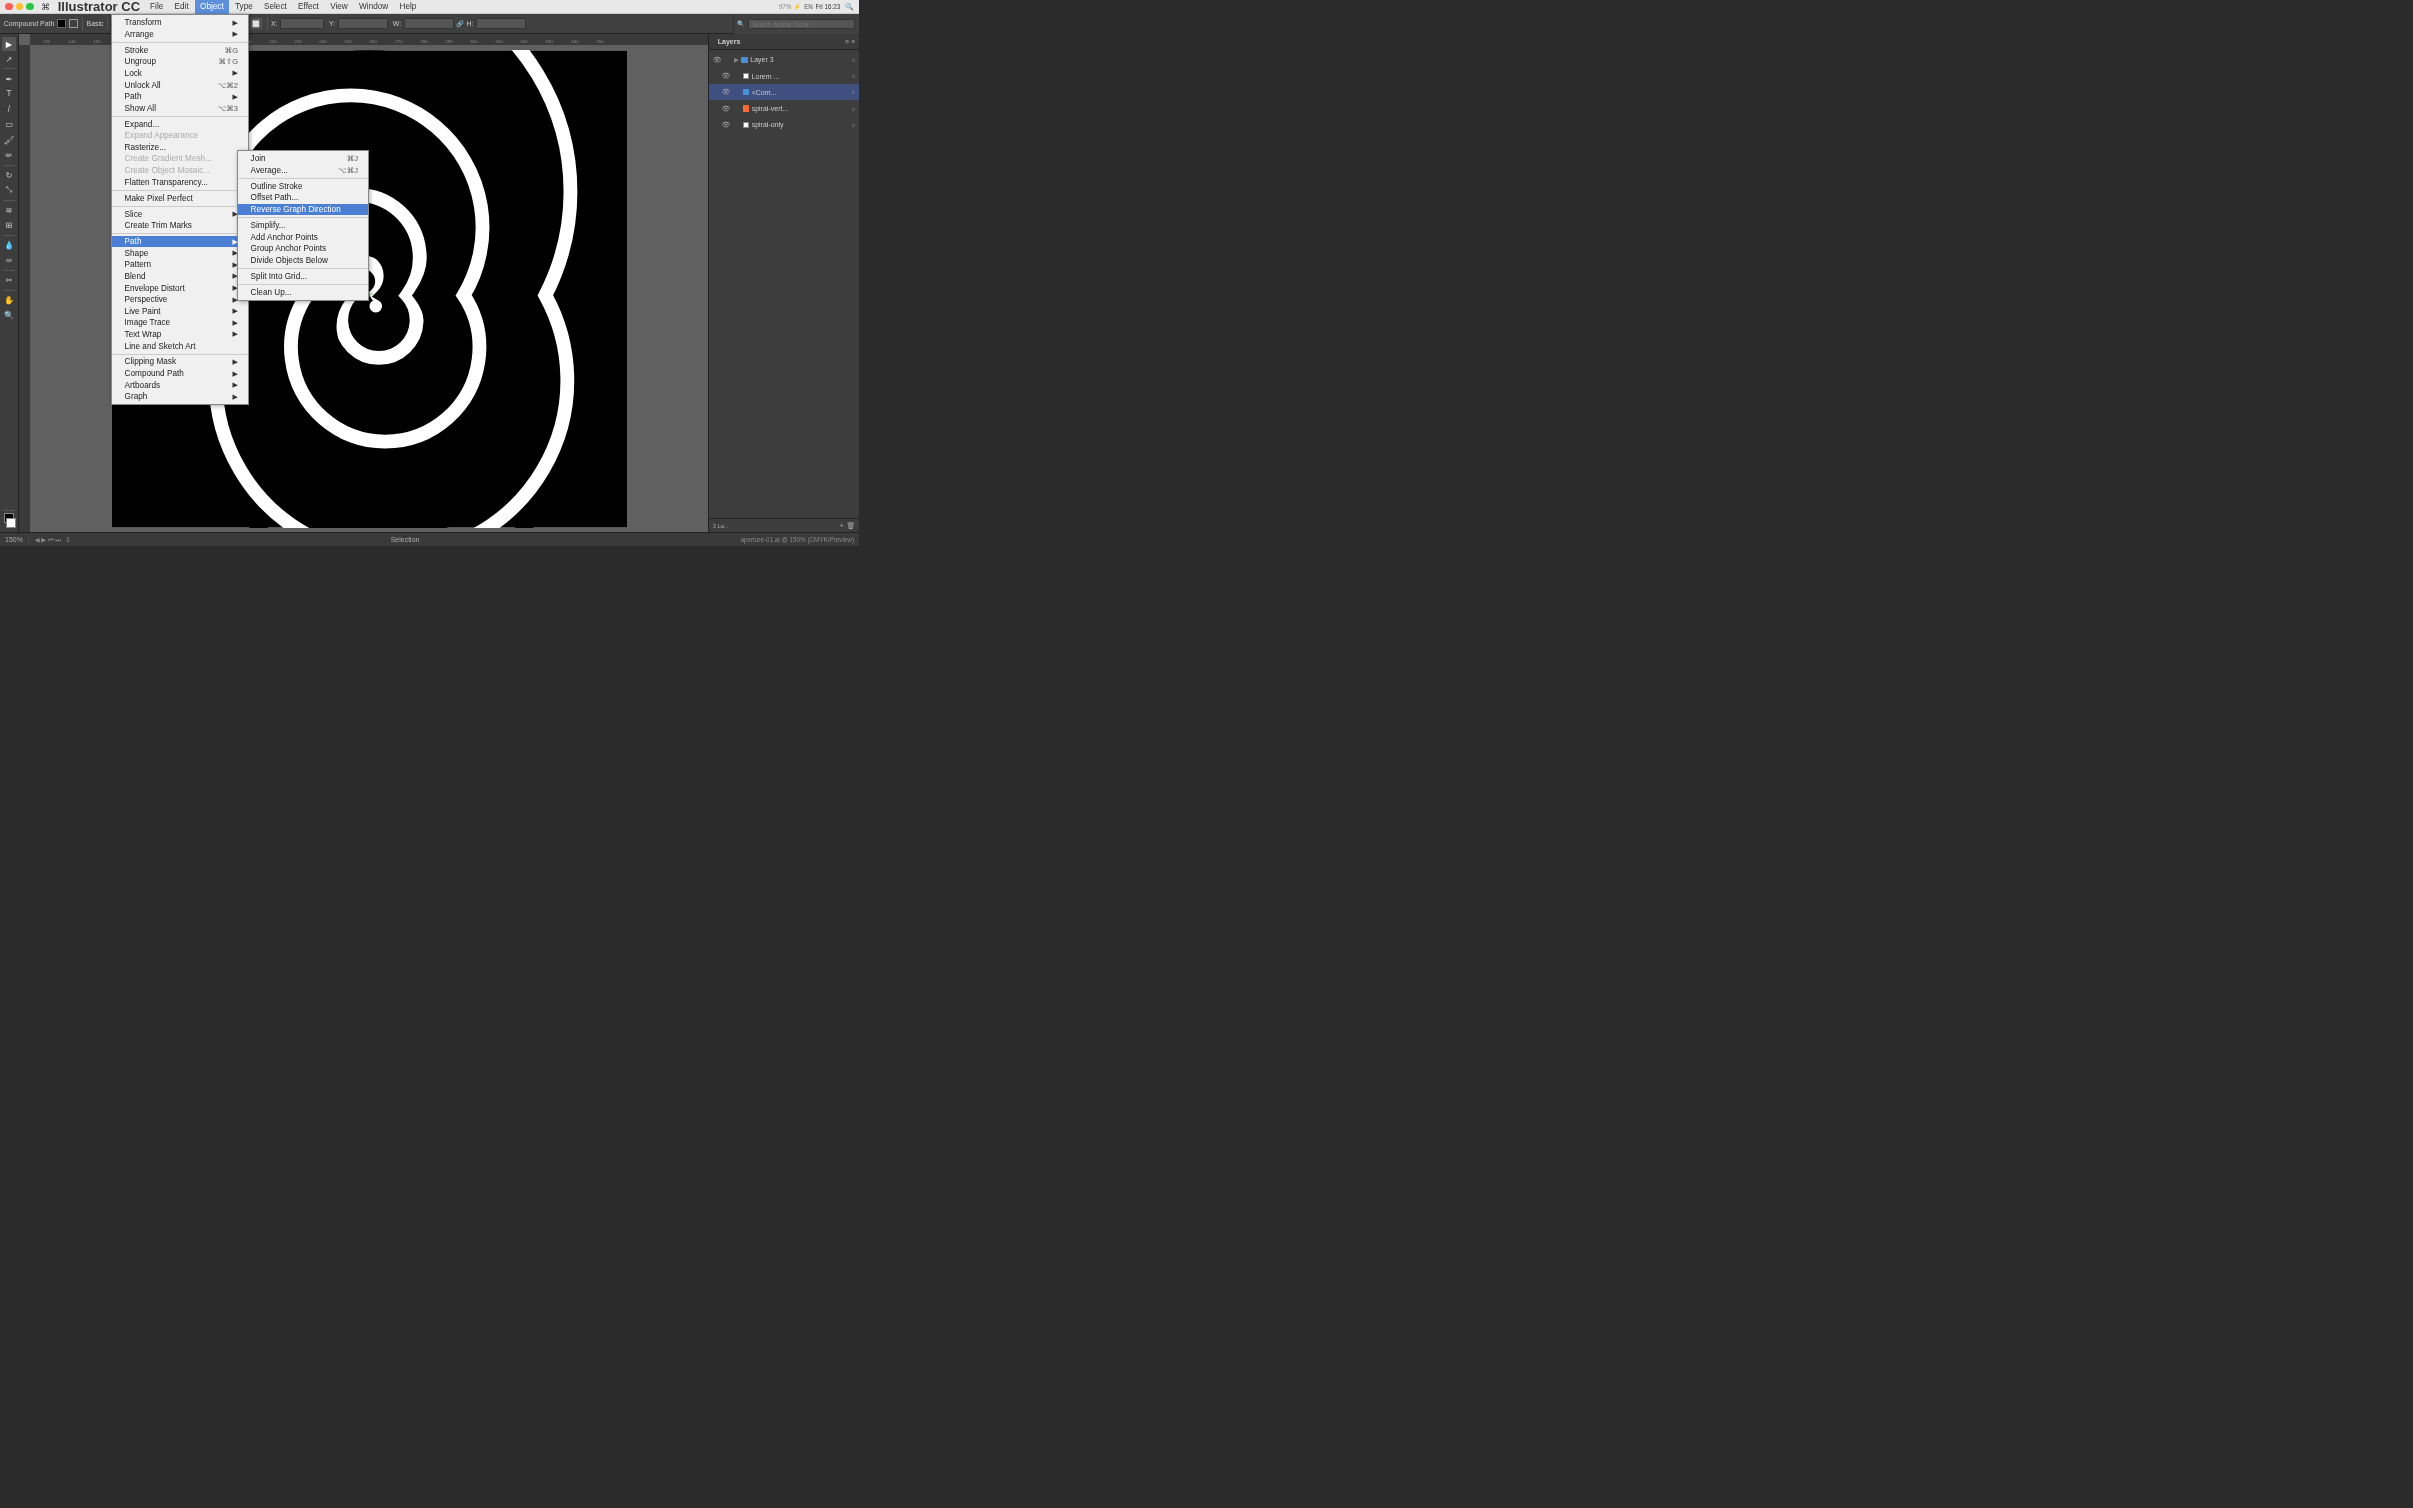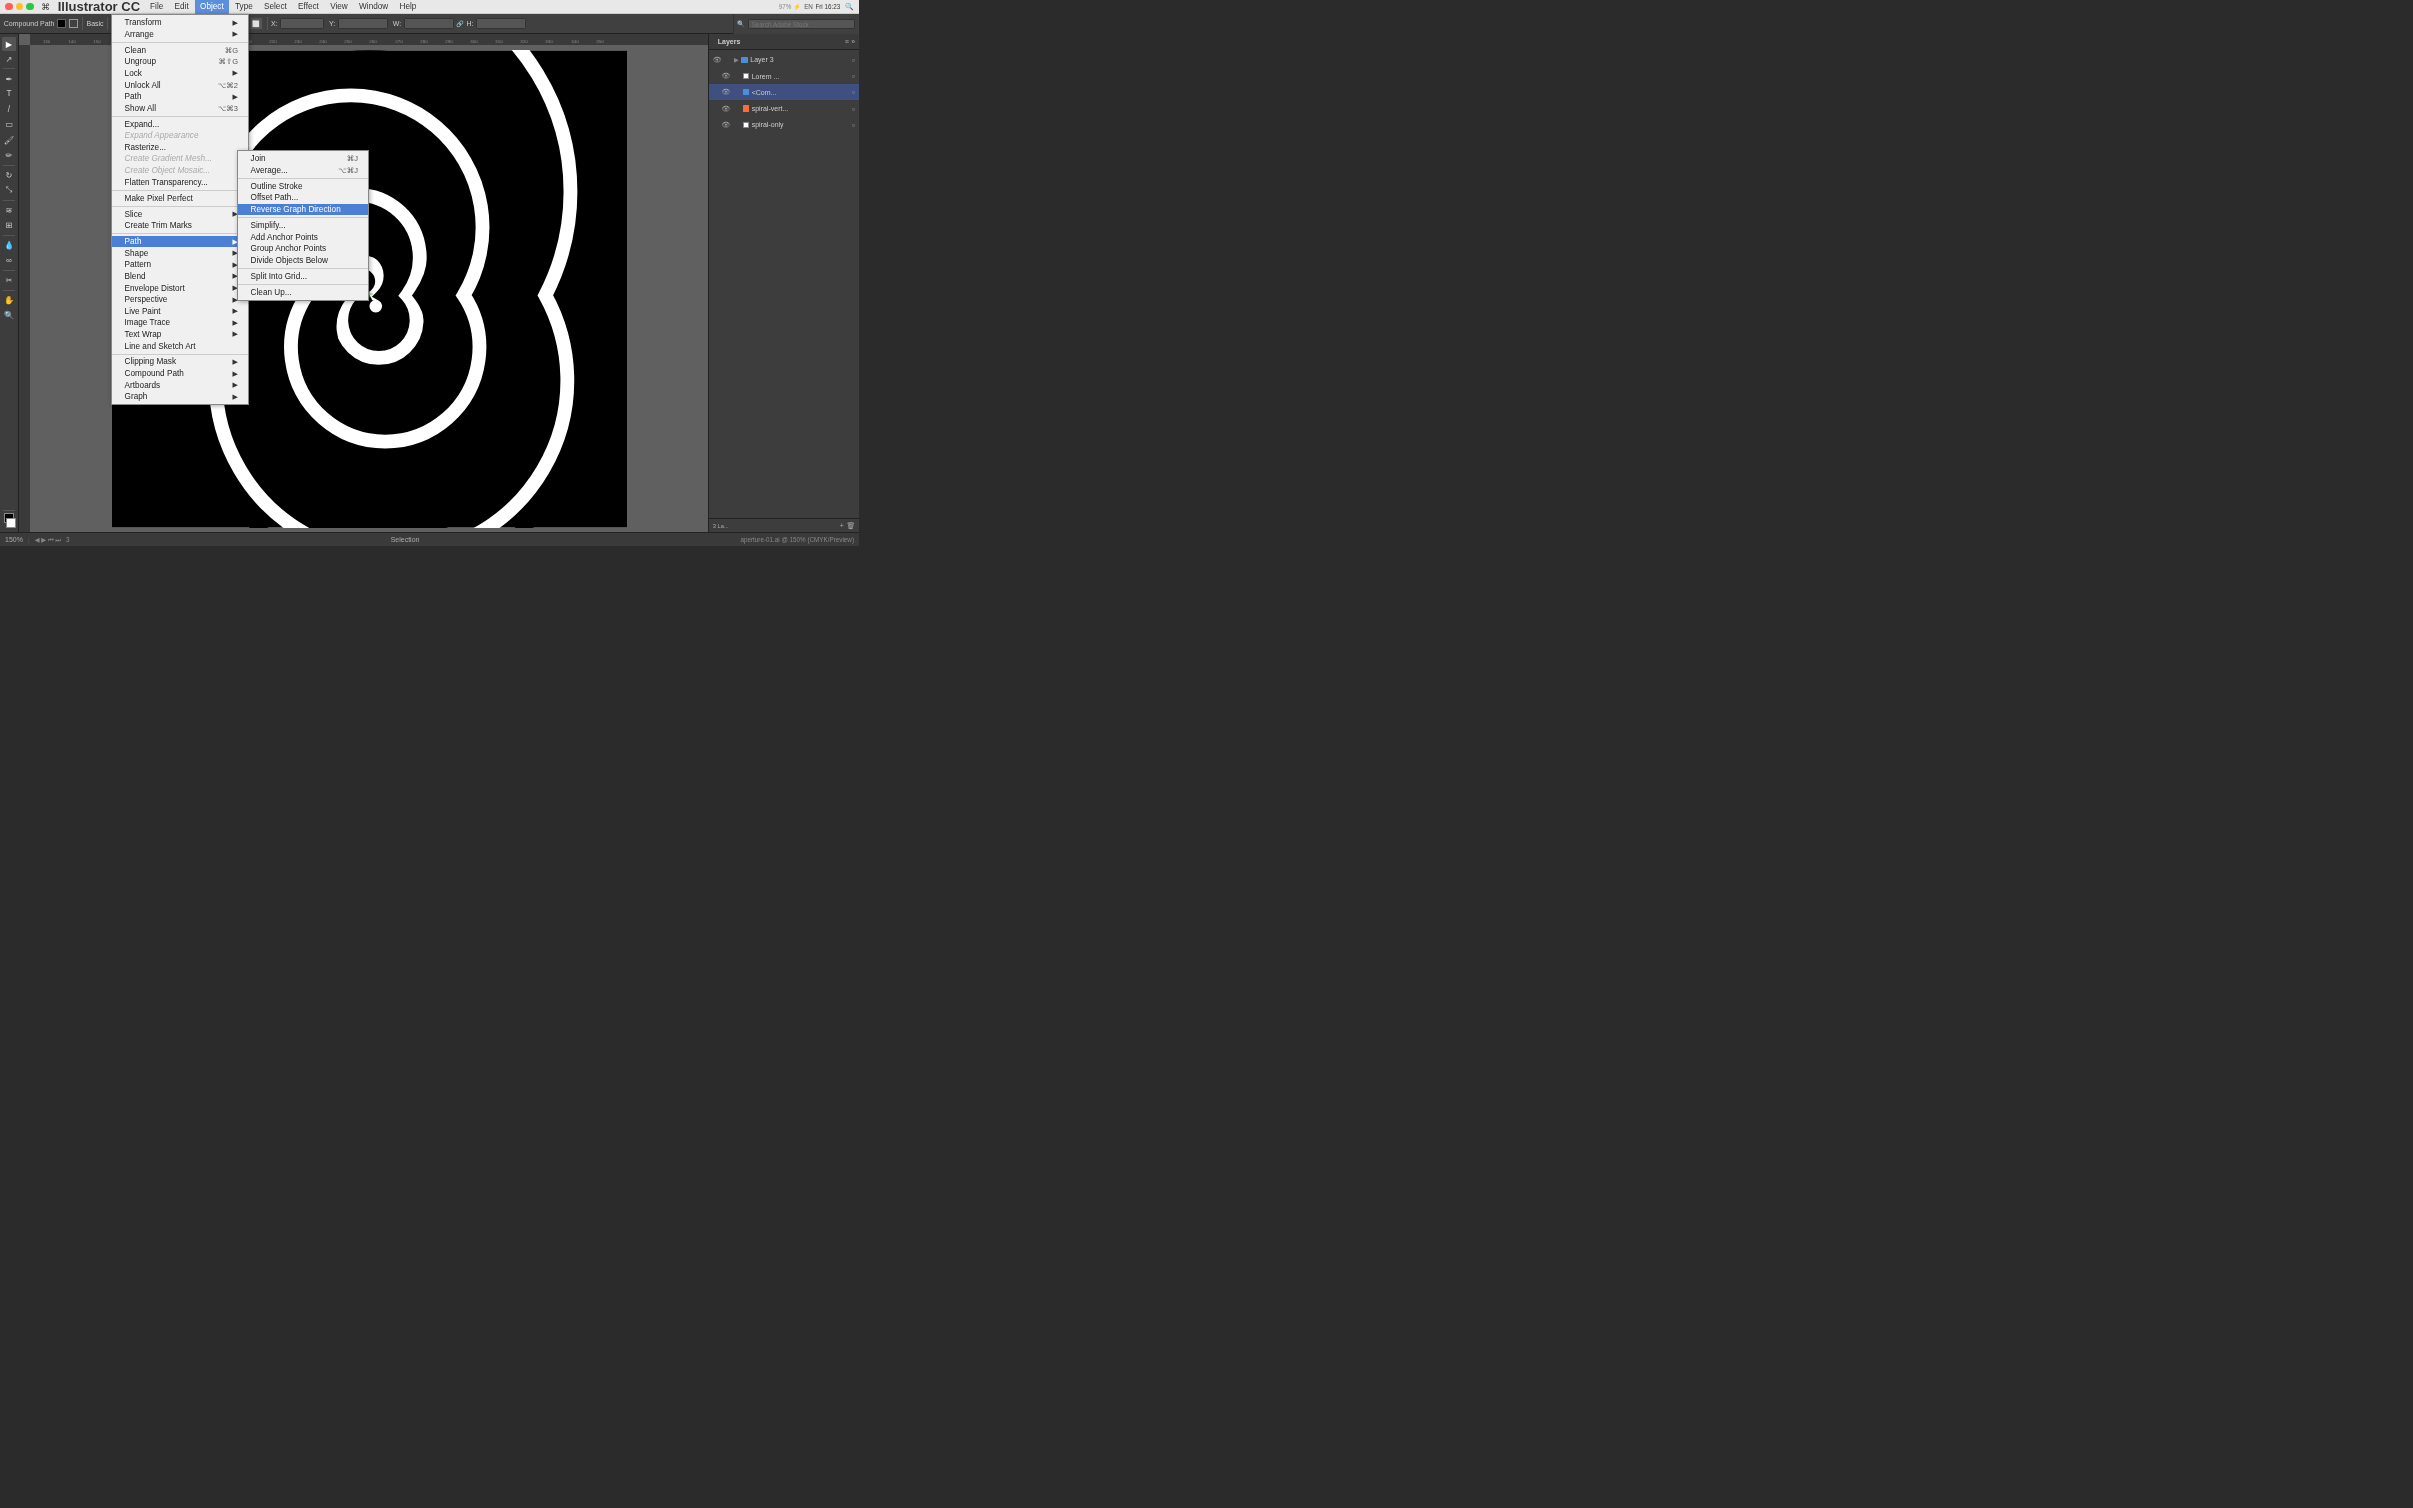--- a/index.html
+++ b/index.html
@@ -241,21 +241,21 @@
     .menu-entry {
       display: flex;
       align-items: center;
       padding: 1.3px 10px 1.3px 12.6px;
       font-size: 8.2px;
       color: #1a1a1a;
       cursor: pointer;
       position: relative;
       white-space: nowrap;
     }
-    .menu-entry.disabled { color: #aaa; cursor: default; font-style: italic; }
+    .menu-entry.disabled { color: #aaa; cursor: default; }
     .menu-entry.highlighted { background: #4a7fd4; color: white; }
     .menu-entry .shortcut {
       margin-left: auto;
       padding-left: 12.6px;
       font-size: 7.5px;
       color: #555;
     }
     .menu-entry .arrow {
       margin-left: auto;
       padding-left: 12.6px;
@@ -564,21 +564,21 @@
     <div class="menu-entry has-sub">
       <span>Transform</span>
       <span class="arrow">▶</span>
     </div>
     <div class="menu-entry has-sub">
       <span>Arrange</span>
       <span class="arrow">▶</span>
     </div>
     <div class="menu-separator"></div>
     <div class="menu-entry">
-      <span>Clean</span>
+      <span>Stroke</span>
       <span class="shortcut">⌘G</span>
     </div>
     <div class="menu-entry">
       <span>Ungroup</span>
       <span class="shortcut">⌘⇧G</span>
     </div>
     <div class="menu-entry has-sub">
       <span>Lock</span>
       <span class="arrow">▶</span>
     </div>

